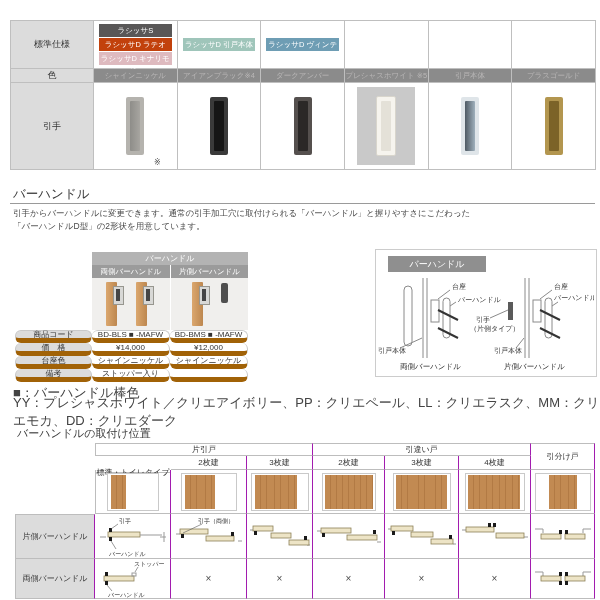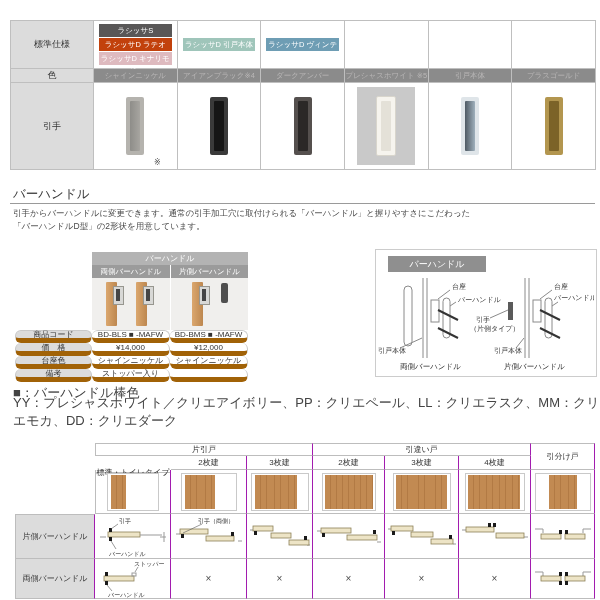--- a/index.html
+++ b/index.html
@@ -229,20 +229,21 @@
       <text class="dtext" x="178" y="26">バーハンドル</text>
       <line class="ld dline" x1="140" y1="74" x2="148" y2="64"></line>
       <text class="dtext" x="118" y="79">引戸本体</text>
       <text class="dcap" x="128" y="95">片側バーハンドル</text>
     </svg>
   </div>
 
   <div class="fn" style="top:384px;">■：バーハンドル棒色</div>
   <div class="fn" style="top:394px;">YY：プレシャスホワイト／クリエアイボリー、PP：クリエペール、LL：クリエラスク、MM：クリエモカ、DD：クリエダーク</div>
 
+  <div class="sec-title2">バーハンドルの取付け位置</div>
 
   <div class="mount-table">
     <div style="grid-column:1;grid-row:1/4;"></div>
     <div class="m mt ml" style="grid-column:2/5;grid-row:1;">片引戸</div>
     <div class="m mt" style="grid-column:5/8;grid-row:1;text-align:center;">引違い戸</div>
     <div class="m mt" style="grid-column:8;grid-row:1/3;">引分け戸</div>
 
     <div class="m ml" style="grid-column:2;grid-row:2;margin-top:16px;">標準・トイレタイプ</div>
     <div class="m" style="grid-column:3;grid-row:2;">2枚建</div>
     <div class="m" style="grid-column:4;grid-row:2;">3枚建</div>

